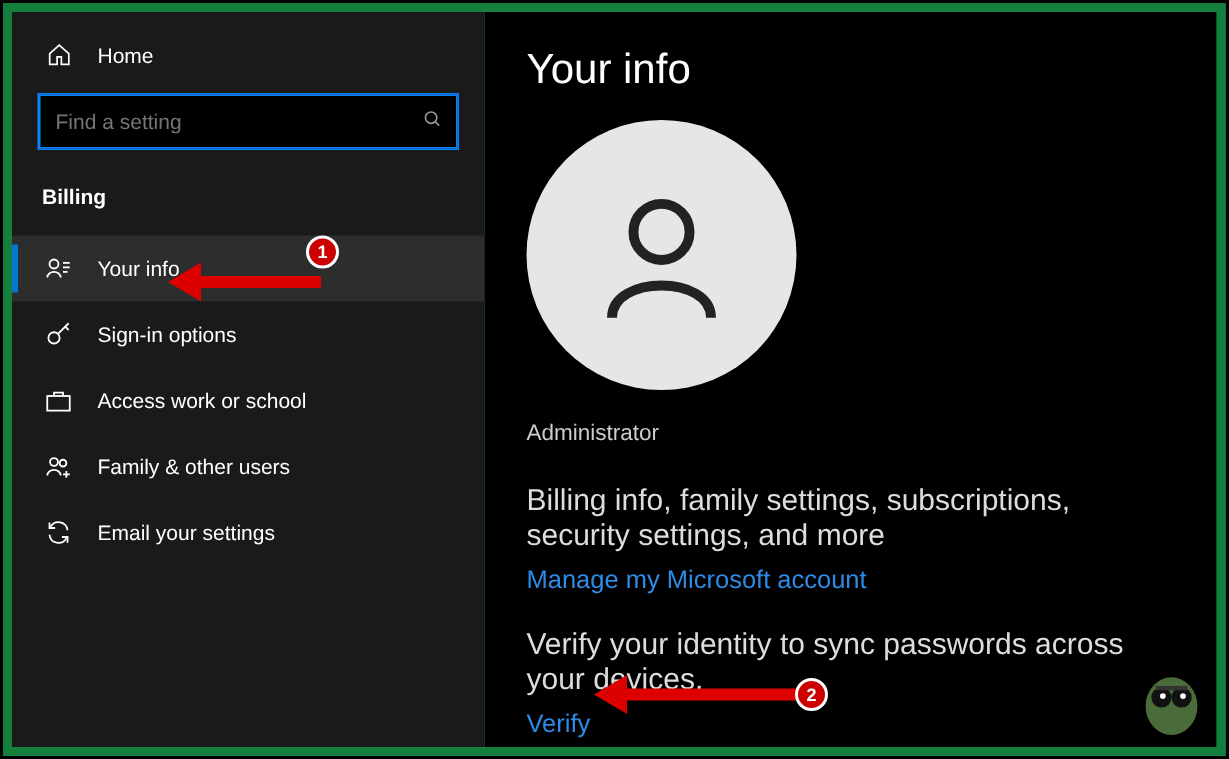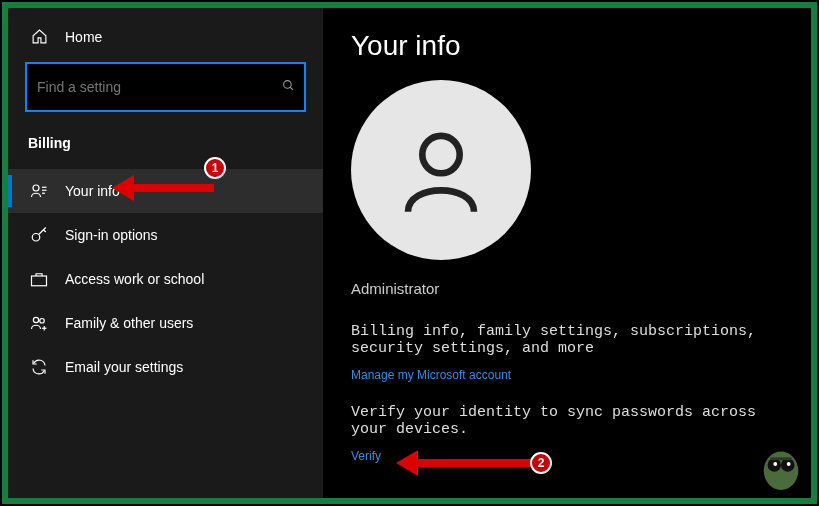--- a/index.html
+++ b/index.html
@@ -34,21 +34,21 @@
     padding: 10px 20px 10px 22px;
     font-size: 14px;
     cursor: pointer;
   }
   .home-row .icon-box { width: 18px; display:flex; align-items:center; justify-content:center;}
   .search-wrap {
     padding: 8px 18px 10px 18px;
   }
   .search-box {
     width: 100%;
-    height: 48px;
+    height: 36px;
     background: #000;
     border: 1px solid #0a84ff;
     outline: 1px solid #0a84ff;
     color: #aaa;
     font-size: 14px;
     padding: 0 30px 0 10px;
     position: relative;
   }
   .search-container { position: relative; }
   .search-icon-right {
@@ -112,28 +112,27 @@
     letter-spacing: 0.5px;
     margin-top: 6px;
   }
   .role {
     font-size: 15px;
     color: #ccc;
     margin-top: 20px;
     margin-bottom: 26px;
   }
   .desc {
-    font-size: 15px;
+    font-size: 20px;
     color: #ddd;
     margin-bottom: 8px;
-    font-family: Liberation Mono, monospace;
   }
   .link {
     color: #2e8be6;
-    font-size: 12px;
+    font-size: 17px;
     cursor: pointer;
     display: inline-block;
     margin-bottom: 22px;
   }
   .link.small-gap { margin-bottom: 0; }
   
   .arrow {
     position: absolute;
     pointer-events: none;
   }

